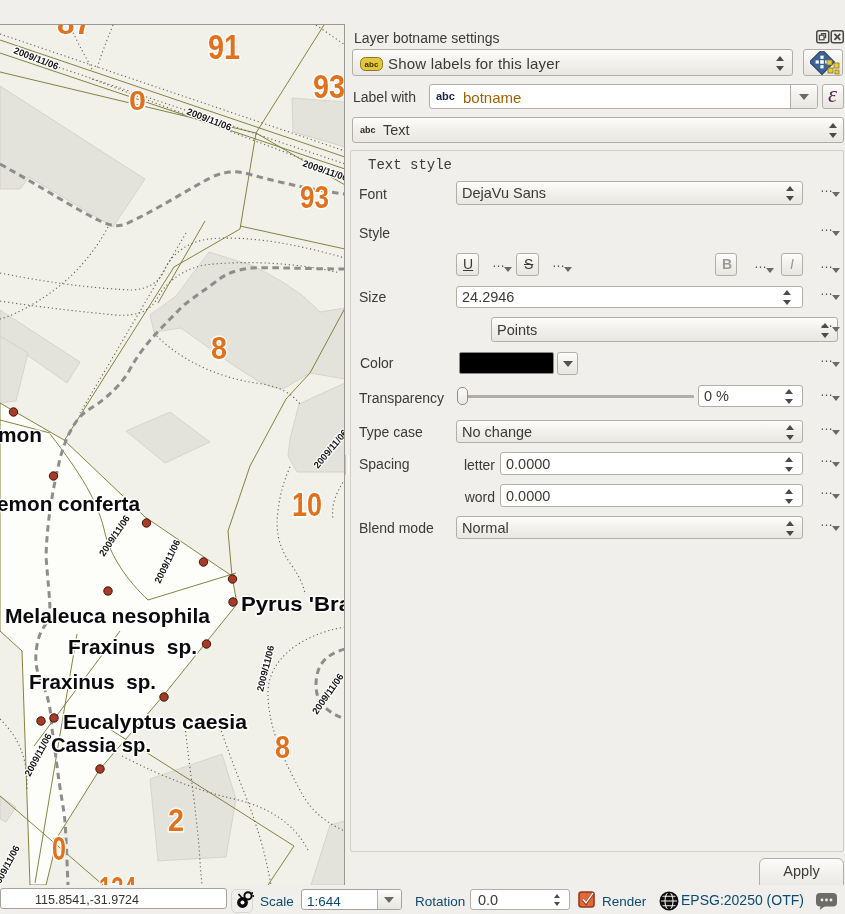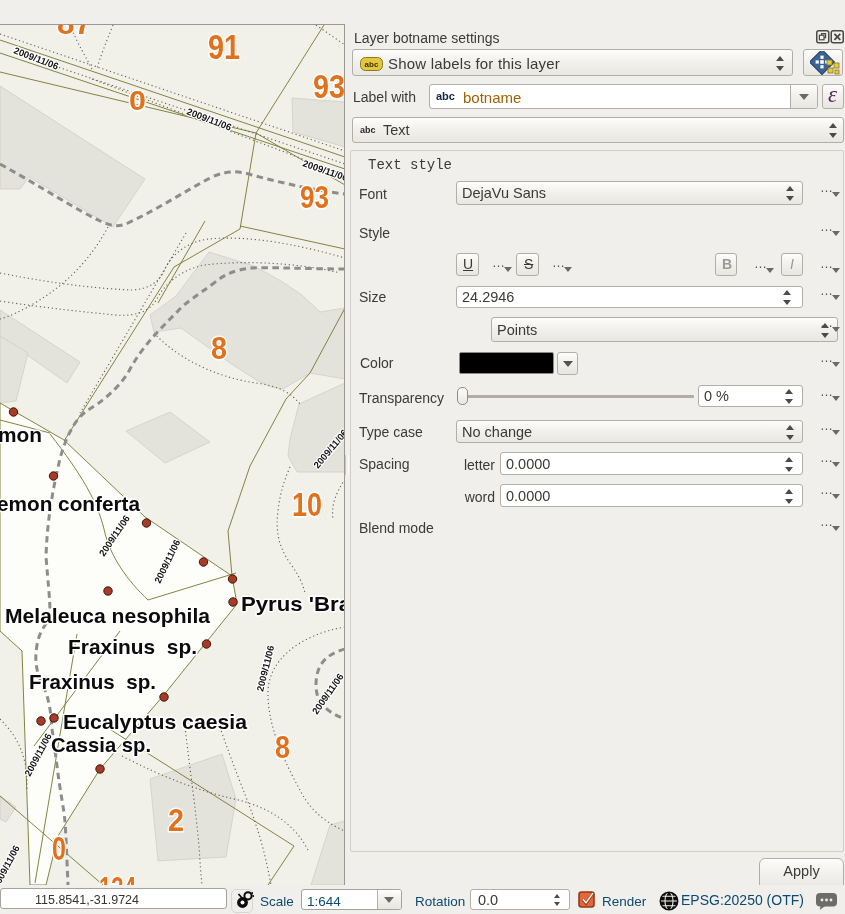--- a/index.html
+++ b/index.html
@@ -353,20 +353,27 @@
         <div class="up"></div>
         <div class="dn"></div>
       </div>
     </div>
   <div class="ddbtn" style="left:474px;top:488px;">
       <div class="dots">…</div>
       <div class="tri"></div>
     </div>
 
   <div class="lbl" style="left:13px;top:520px;">Blend mode</div>
+  <div class="combo" style="left:110px;top:516px;width:347px;height:23px;">
+      <div class="ct">Normal</div>
+      <div class="arrows">
+        <div class="up"></div>
+        <div class="dn"></div>
+      </div>
+    </div>
   <div class="ddbtn" style="left:474px;top:520px;">
       <div class="dots">…</div>
       <div class="tri"></div>
     </div>
 
   <div class="btn" style="left:413px;top:858px;width:85px;height:34px;border-radius:6px;">
     <div style="position:absolute;left:0;right:0;top:4px;text-align:center;font-size:14.5px;color:#3b3a36;">Apply</div>
   </div>
 </div>
 

